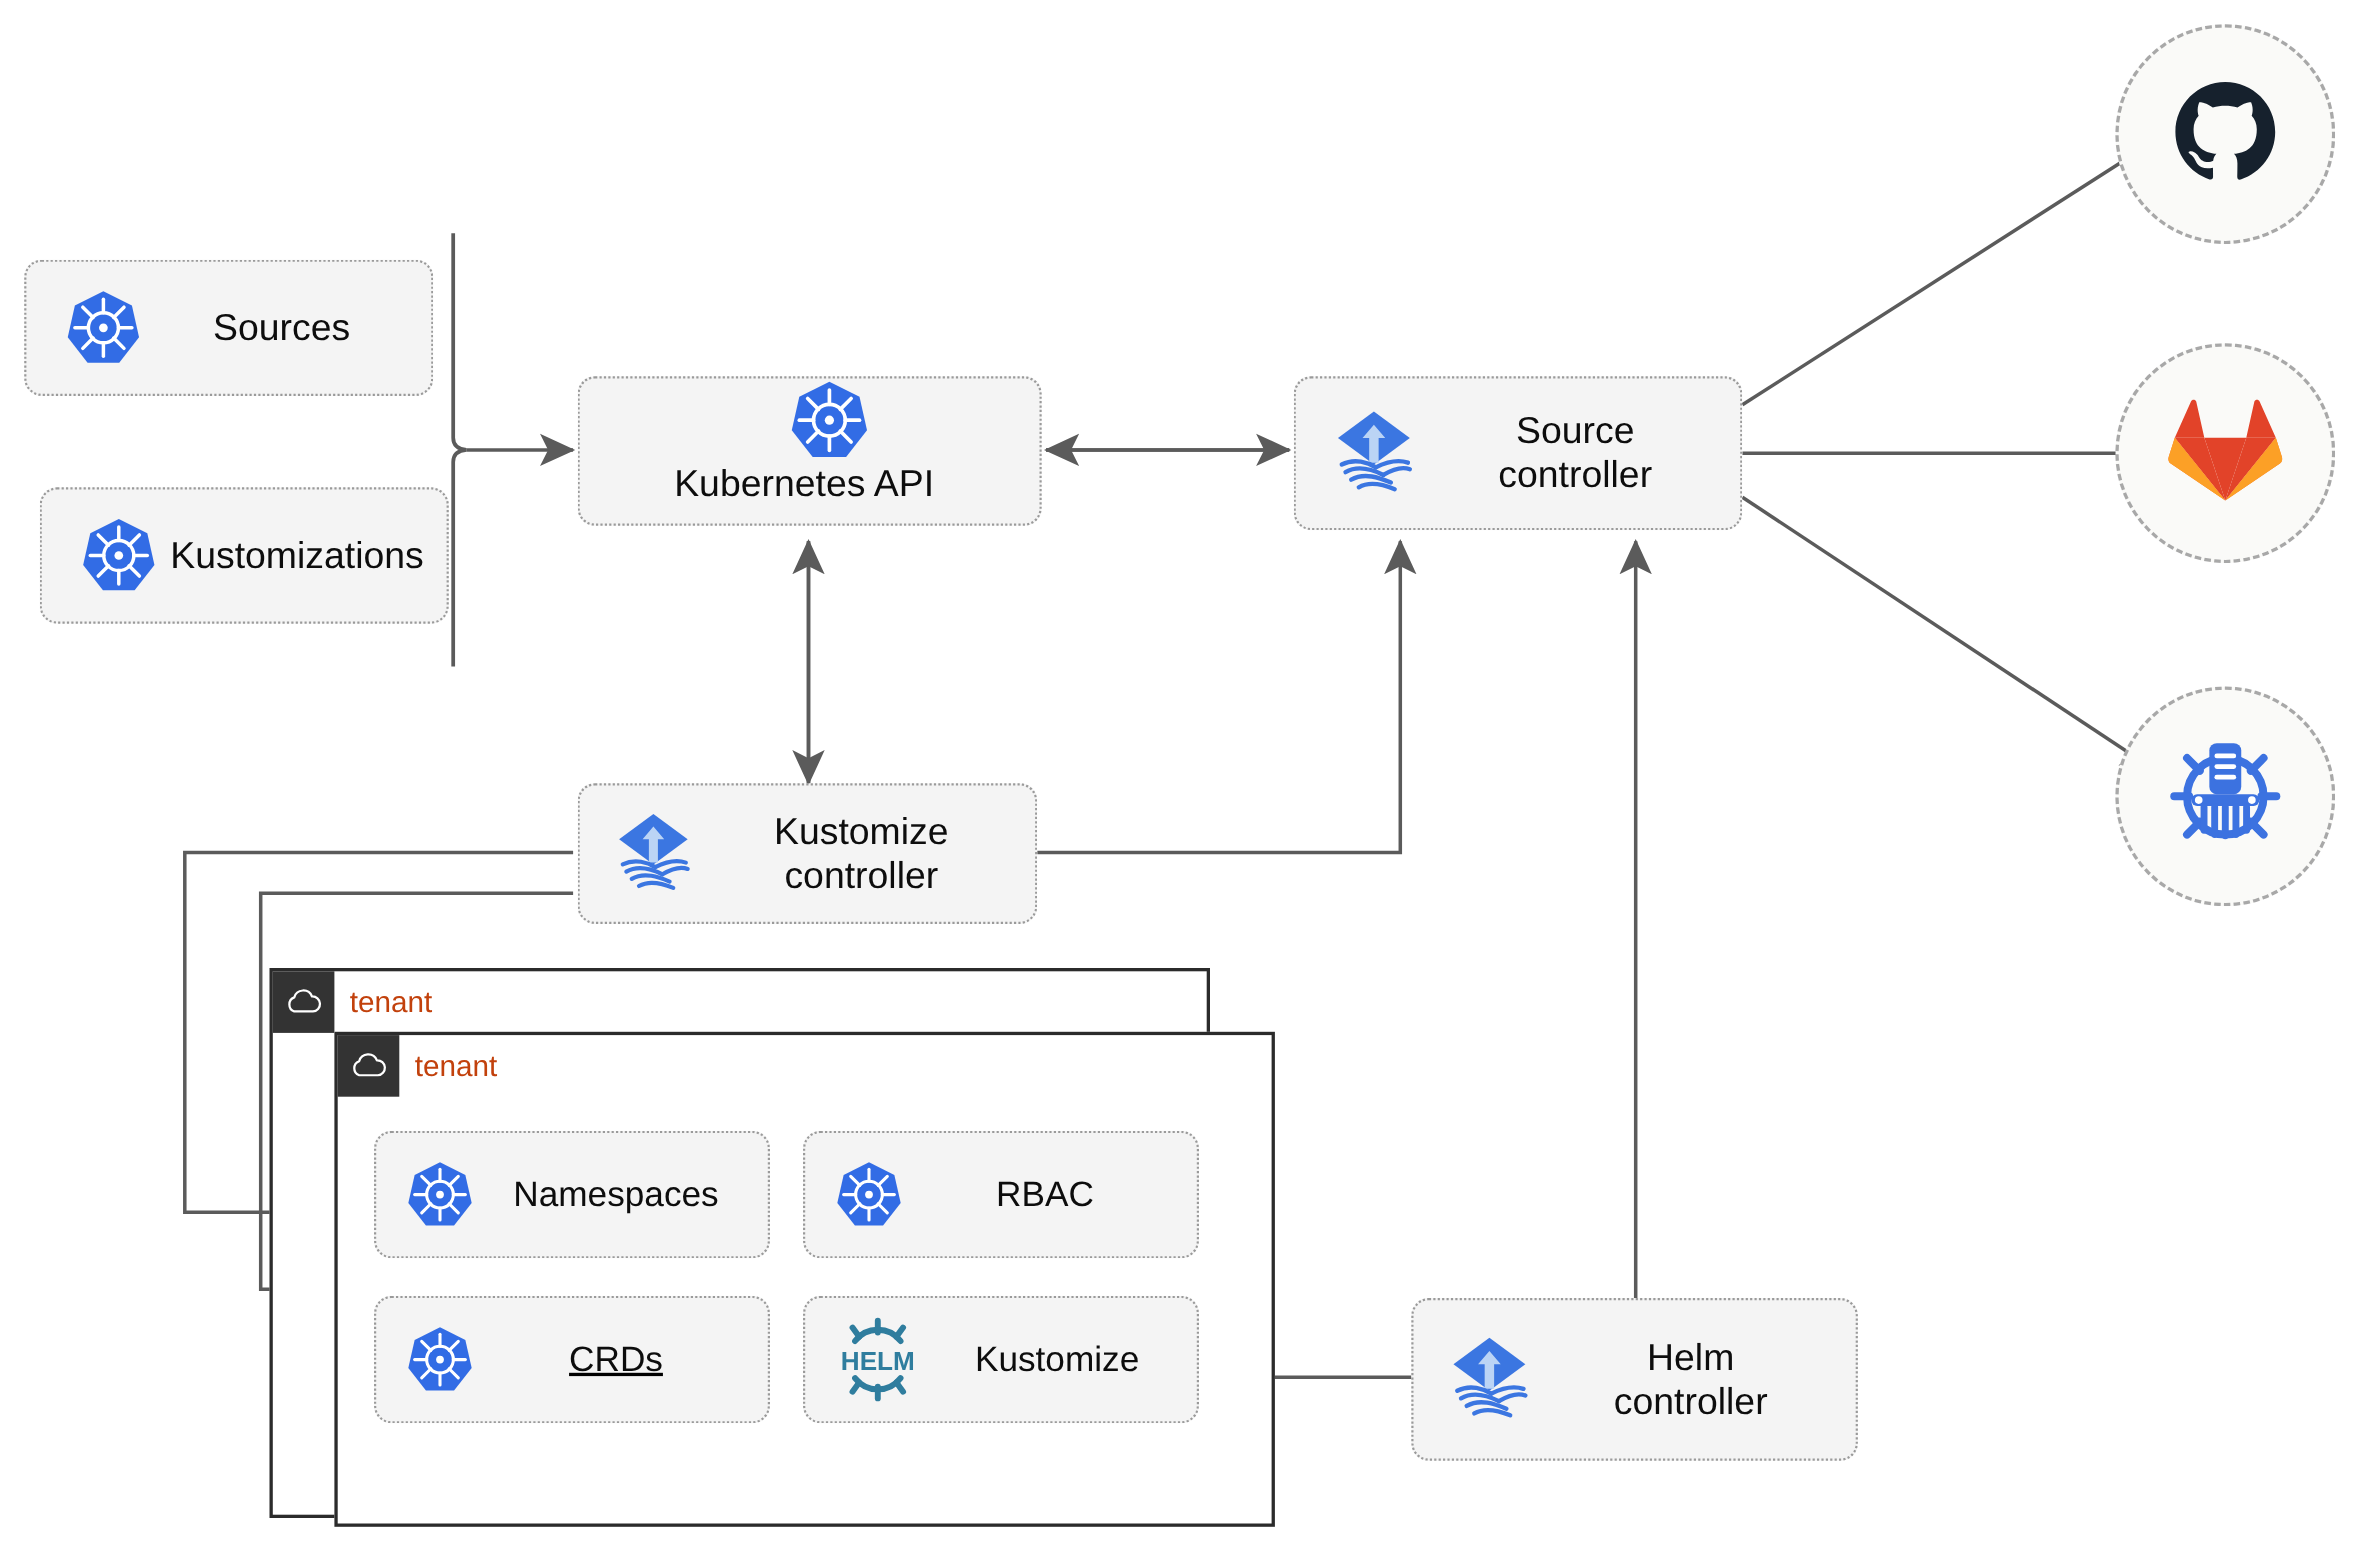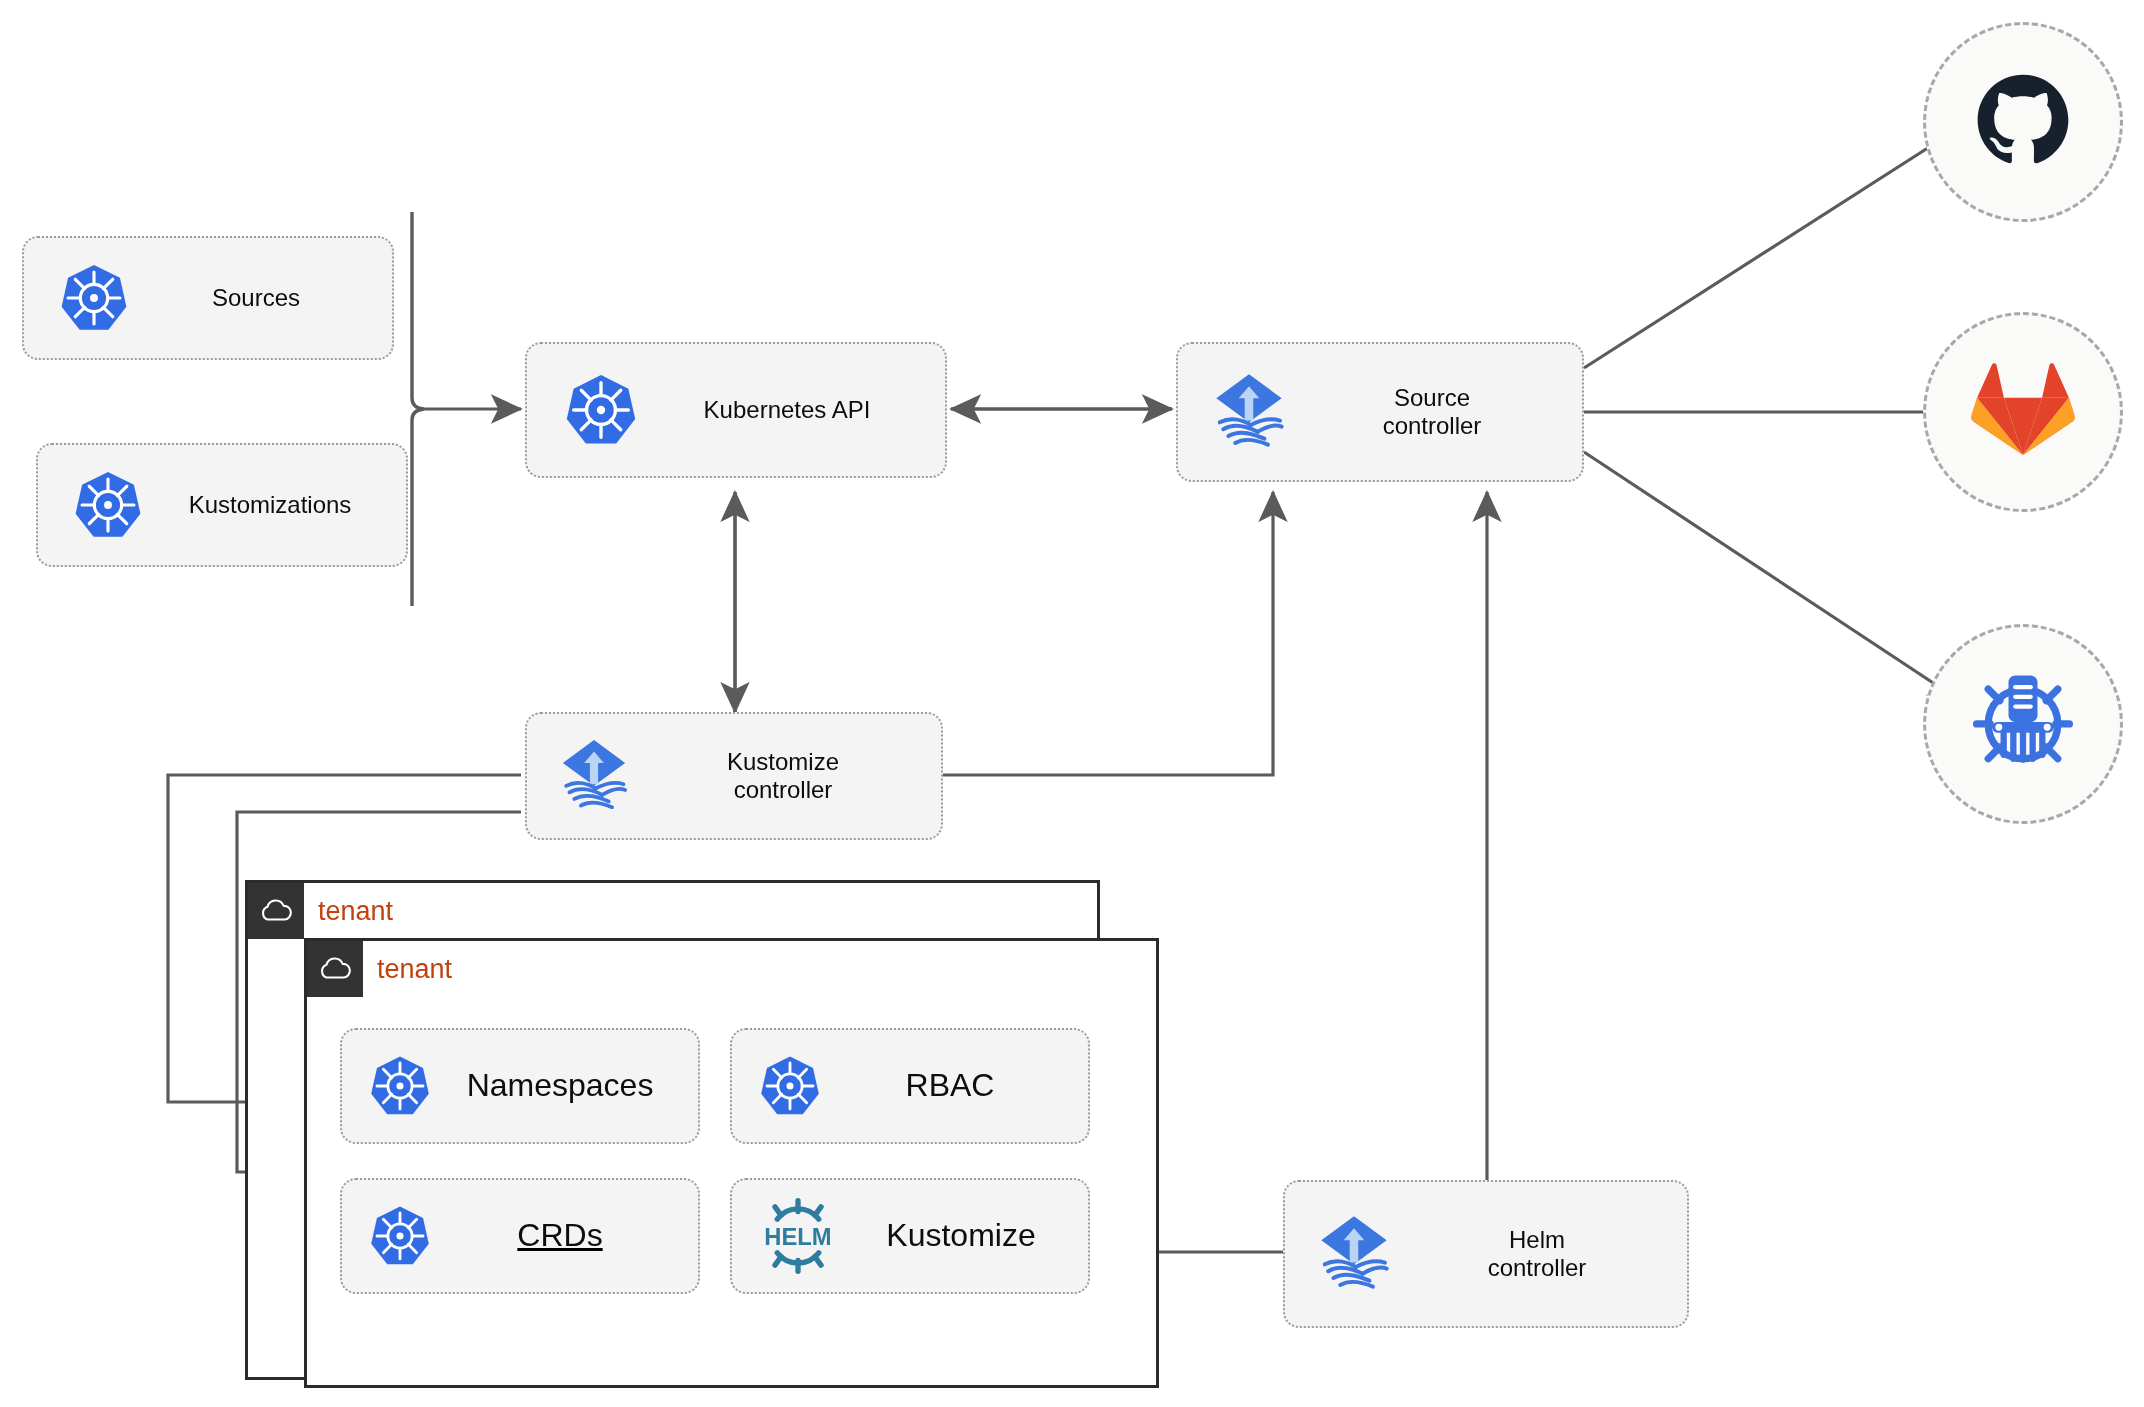--- a/index.html
+++ b/index.html
@@ -11,21 +11,21 @@
     position:absolute;
     background:#f4f4f4;
     border:2.5px dotted #9a9a9a;
     border-radius:16px;
     display:flex;
     align-items:center;
     box-sizing:border-box;
   }
   .node .label{
     color:#0d0d0d;
-    font-size:24px;
+    font-size:34px;
     line-height:1.18;
     white-space:pre-line;
     text-align:center;
     flex:1;
     padding-right:10px;
   }
   .node .ico{flex:0 0 auto;display:flex;align-items:center;justify-content:center;}
 
   
   .circ{
@@ -146,21 +146,21 @@
             <path d="M63,63 L76,76"></path>
           <path d="M76,24 L63,37"></path>
             <path d="M37,63 L24,76"></path>
         </g>
         <circle cx="50" cy="50" r="5.5" fill="#ffffff"></circle>
       </svg>
     </span>
     <span class="label">Kustomizations</span>
   </div>
 
-  <div class="node" style="left:525px;top:342px;width:422px;height:136px;">
+  <div class="node" style="left:525px;top:342px;width:422px;height:136px;flex-direction:column;">
     <span class="ico" style="margin-left:36px;">
       <svg width="76" height="76" viewBox="0 0 100 100">
         <polygon points="50,4 86,22 95,62 70,94 30,94 5,62 14,22" fill="#326CE5"></polygon>
         <g fill="none" stroke="#ffffff" stroke-width="4.4" stroke-linecap="round">
           <circle cx="50" cy="50" r="19"></circle>
           <path d="M50,14 L50,31"></path>
             <path d="M50,69 L50,86"></path>
           <path d="M14,50 L31,50"></path>
             <path d="M69,50 L86,50"></path>
           <path d="M24,24 L37,37"></path>

